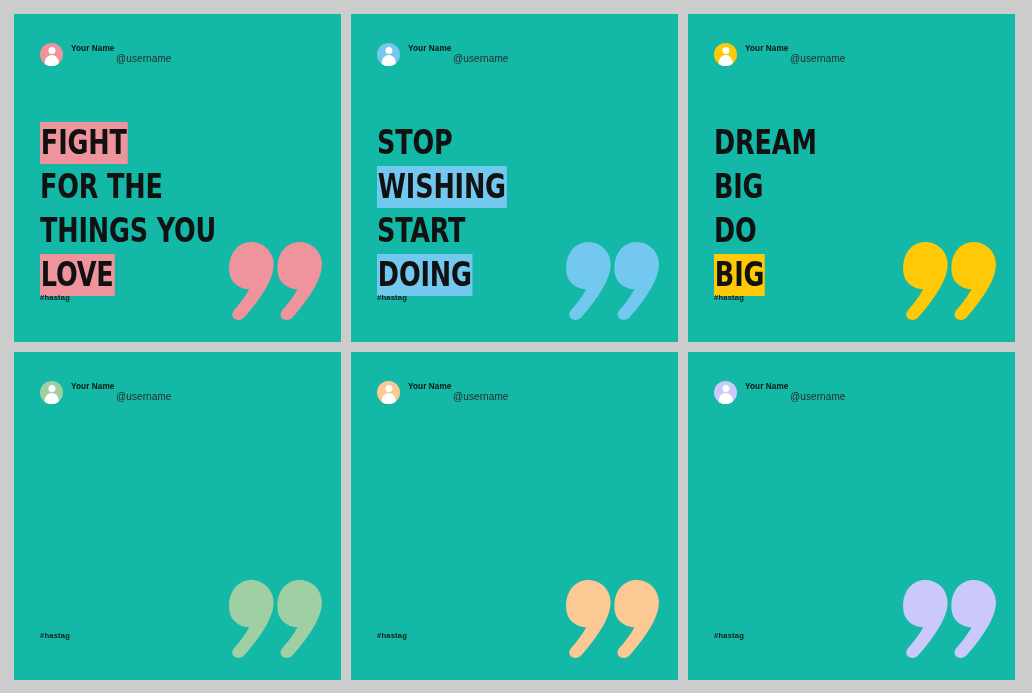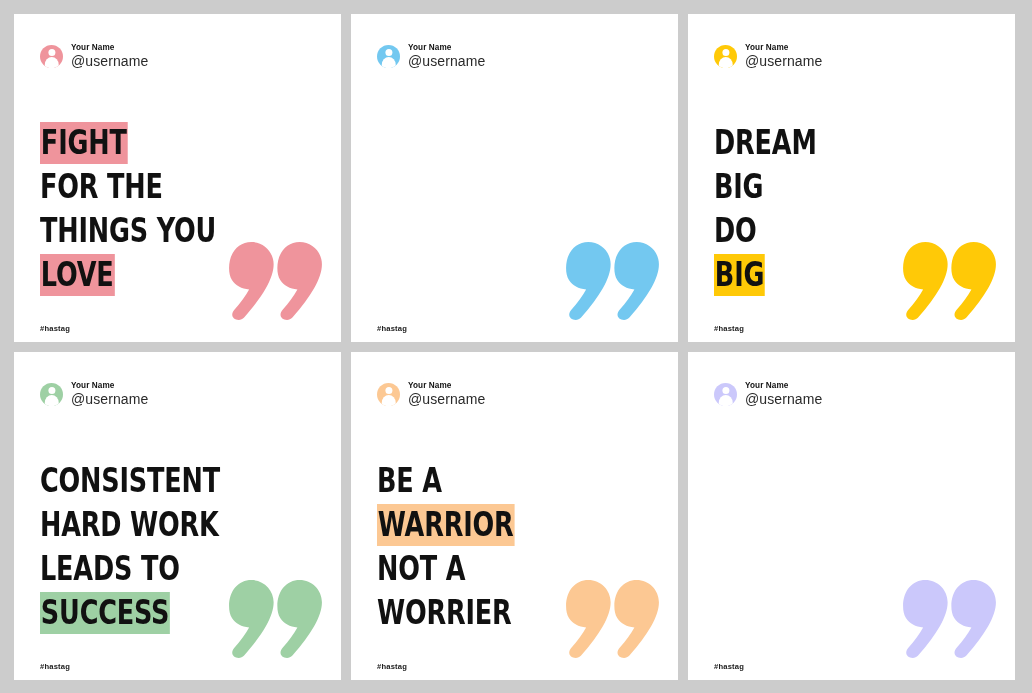--- a/index.html
+++ b/index.html
@@ -19,21 +19,21 @@
     grid-template-columns: repeat(3, 327px);
     grid-template-rows: repeat(2, 328px);
     column-gap: 10px;
     row-gap: 10px;
     padding: 14px;
     box-sizing: border-box;
   }
 
   .card {
     position: relative;
-    background: #ffffff;
+    background: #14b8a6;
     overflow: hidden;
     box-sizing: border-box;
   }
 
   
   .card-header {
     position: absolute;
     top: 29px;
     left: 26px;
     display: flex;
@@ -73,24 +73,25 @@
     flex-direction: column;
     line-height: 1.18;
   }
   .name {
     font-size: 8.2px;
     font-weight: bold;
     color: #111111;
     letter-spacing: 0.1px;
   }
   .handle {
-    font-size: 14px;
+    font-size: 10px;
     font-weight: normal;
     color: #2a2a2a;
     letter-spacing: 0.1px;
+    margin-left: 45px;
   }
 
   
   .quote {
     position: absolute;
     left: 26px;
     top: 81px;
     right: 18px;
     margin-top: 26px;
   }
@@ -109,21 +110,21 @@
   .qline > span.hl {
     padding: 1px 1px 2px 1px;
     box-decoration-break: clone;
     -webkit-box-decoration-break: clone;
   }
 
   
   .hashtag {
     position: absolute;
     left: 26px;
-    bottom: 9px;
+    bottom: 40px;
     font-size: 7.6px;
     font-weight: bold;
     color: #1a1a1a;
     letter-spacing: 0.2px;
   }
 
   
   .quote-mark {
     position: absolute;
     right: 18px;
@@ -170,20 +171,26 @@
       <div class="card-header">
         <div class="avatar" style="background: rgb(115, 200, 240);">
           <div class="head"></div>
           <div class="body"></div>
         </div>
         <div class="names">
           <div class="name">Your Name</div>
           <div class="handle">@username</div>
         </div>
       </div>
+      <div class="quote">
+        <div class="qline"><span>STOP</span></div>
+        <div class="qline"><span class="hl" style="background: rgb(115, 200, 240);">WISHING</span></div>
+        <div class="qline"><span>START</span></div>
+        <div class="qline"><span class="hl" style="background: rgb(115, 200, 240);">DOING</span></div>
+      </div>
       <div class="hashtag">#hastag</div>
       <div class="quote-mark">
         <svg viewBox="0 0 100 84">
           <path d="M24,0 C37.3,0 48,10.7 48,24 C48,31.6 45.1,40.2 39.6,49.8 C34.1,59.4 26.3,69.9 16.2,81.4 C14.6,83.2 12.5,84 10.4,84 C6.3,84 3.4,81.6 3.4,78.2 C3.4,76.4 4.2,74.6 5.7,72.9 C12.6,65.2 17.9,57.9 21.6,51.1 C13.4,50.4 6.9,46.8 3.1,40.9 C0.9,37.5 0,33.1 0,28 C0,11.6 10,0 24,0 Z" fill="#73c8f0" transform="translate(0,0)"></path>
           <path d="M24,0 C37.3,0 48,10.7 48,24 C48,31.6 45.1,40.2 39.6,49.8 C34.1,59.4 26.3,69.9 16.2,81.4 C14.6,83.2 12.5,84 10.4,84 C6.3,84 3.4,81.6 3.4,78.2 C3.4,76.4 4.2,74.6 5.7,72.9 C12.6,65.2 17.9,57.9 21.6,51.1 C13.4,50.4 6.9,46.8 3.1,40.9 C0.9,37.5 0,33.1 0,28 C0,11.6 10,0 24,0 Z" fill="#73c8f0" transform="translate(52,0)"></path>
         </svg>
       </div>
     </div>
     <div class="card">
       <div class="card-header">
@@ -214,51 +221,39 @@
       <div class="card-header">
         <div class="avatar" style="background: rgb(158, 208, 164);">
           <div class="head"></div>
           <div class="body"></div>
         </div>
         <div class="names">
           <div class="name">Your Name</div>
           <div class="handle">@username</div>
         </div>
       </div>
-      <div class="quote">
-        <div class="qline"><span>CONSISTENT</span></div>
-        <div class="qline"><span>HARD WORK</span></div>
-        <div class="qline"><span>LEADS TO</span></div>
-        <div class="qline"><span class="hl" style="background: rgb(158, 208, 164);">SUCCESS</span></div>
-      </div>
       <div class="hashtag">#hastag</div>
       <div class="quote-mark">
         <svg viewBox="0 0 100 84">
           <path d="M24,0 C37.3,0 48,10.7 48,24 C48,31.6 45.1,40.2 39.6,49.8 C34.1,59.4 26.3,69.9 16.2,81.4 C14.6,83.2 12.5,84 10.4,84 C6.3,84 3.4,81.6 3.4,78.2 C3.4,76.4 4.2,74.6 5.7,72.9 C12.6,65.2 17.9,57.9 21.6,51.1 C13.4,50.4 6.9,46.8 3.1,40.9 C0.9,37.5 0,33.1 0,28 C0,11.6 10,0 24,0 Z" fill="#9ed0a4" transform="translate(0,0)"></path>
           <path d="M24,0 C37.3,0 48,10.7 48,24 C48,31.6 45.1,40.2 39.6,49.8 C34.1,59.4 26.3,69.9 16.2,81.4 C14.6,83.2 12.5,84 10.4,84 C6.3,84 3.4,81.6 3.4,78.2 C3.4,76.4 4.2,74.6 5.7,72.9 C12.6,65.2 17.9,57.9 21.6,51.1 C13.4,50.4 6.9,46.8 3.1,40.9 C0.9,37.5 0,33.1 0,28 C0,11.6 10,0 24,0 Z" fill="#9ed0a4" transform="translate(52,0)"></path>
         </svg>
       </div>
     </div>
     <div class="card">
       <div class="card-header">
         <div class="avatar" style="background: rgb(252, 200, 147);">
           <div class="head"></div>
           <div class="body"></div>
         </div>
         <div class="names">
           <div class="name">Your Name</div>
           <div class="handle">@username</div>
         </div>
       </div>
-      <div class="quote">
-        <div class="qline"><span>BE A</span></div>
-        <div class="qline"><span class="hl" style="background: rgb(252, 200, 147);">WARRIOR</span></div>
-        <div class="qline"><span>NOT A</span></div>
-        <div class="qline"><span>WORRIER</span></div>
-      </div>
       <div class="hashtag">#hastag</div>
       <div class="quote-mark">
         <svg viewBox="0 0 100 84">
           <path d="M24,0 C37.3,0 48,10.7 48,24 C48,31.6 45.1,40.2 39.6,49.8 C34.1,59.4 26.3,69.9 16.2,81.4 C14.6,83.2 12.5,84 10.4,84 C6.3,84 3.4,81.6 3.4,78.2 C3.4,76.4 4.2,74.6 5.7,72.9 C12.6,65.2 17.9,57.9 21.6,51.1 C13.4,50.4 6.9,46.8 3.1,40.9 C0.9,37.5 0,33.1 0,28 C0,11.6 10,0 24,0 Z" fill="#fcc893" transform="translate(0,0)"></path>
           <path d="M24,0 C37.3,0 48,10.7 48,24 C48,31.6 45.1,40.2 39.6,49.8 C34.1,59.4 26.3,69.9 16.2,81.4 C14.6,83.2 12.5,84 10.4,84 C6.3,84 3.4,81.6 3.4,78.2 C3.4,76.4 4.2,74.6 5.7,72.9 C12.6,65.2 17.9,57.9 21.6,51.1 C13.4,50.4 6.9,46.8 3.1,40.9 C0.9,37.5 0,33.1 0,28 C0,11.6 10,0 24,0 Z" fill="#fcc893" transform="translate(52,0)"></path>
         </svg>
       </div>
     </div>
     <div class="card">
       <div class="card-header">

